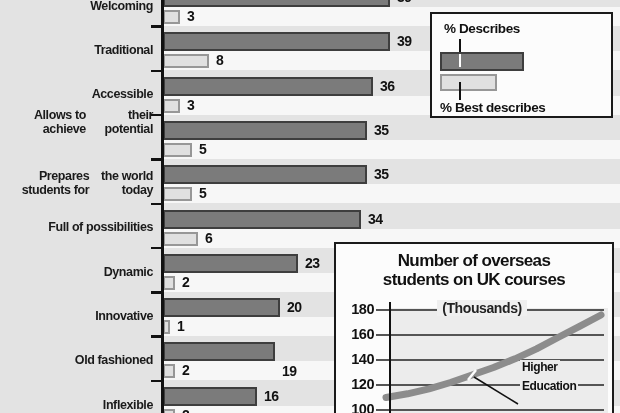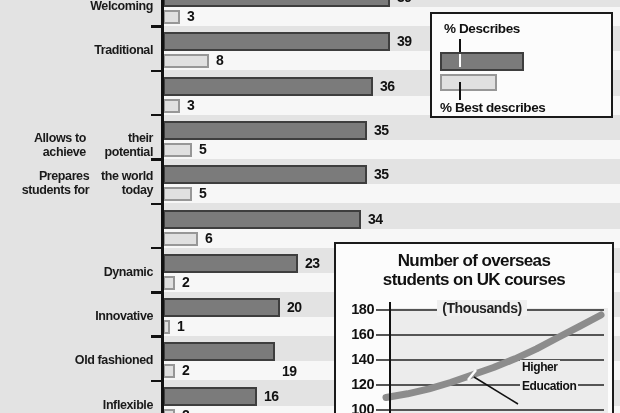--- a/index.html
+++ b/index.html
@@ -48,27 +48,30 @@
       <div class="abs tick" style="left: 151px; top: 25.3px; width: 13px; height: 2.5px;"></div>
       <div class="abs cat-label" style="left: 0px; top: 29.3px; width: 153px; height: 42px;">
         <span>Traditional</span>
       </div>
       <div class="abs strip" style="left: 161px; top: 95.6px; width: 459px; height: 19px;"></div>
       <div class="abs bar-dark" style="left: 163px; top: 76.6px; width: 210px; height: 19px;"></div>
       <div class="abs val" style="left: 380px; top: 76.6px; height: 19px; line-height: 19px;">36</div>
       <div class="abs bar-light" style="left: 163px; top: 98.6px; width: 17px; height: 14px;"></div>
       <div class="abs val" style="left: 187px; top: 96.6px; height: 16px; line-height: 16px;">3</div>
       <div class="abs tick" style="left: 151px; top: 69.6px; width: 13px; height: 2.5px;"></div>
+      <div class="abs cat-label" style="left: 0px; top: 73.6px; width: 153px; height: 42px;">
+        <span>Accessible</span>
+      </div>
       <div class="abs strip" style="left: 161px; top: 139.9px; width: 459px; height: 19px;"></div>
       <div class="abs bar-dark" style="left: 163px; top: 120.9px; width: 204px; height: 19px;"></div>
       <div class="abs val" style="left: 374px; top: 120.9px; height: 19px; line-height: 19px;">35</div>
       <div class="abs bar-light" style="left: 163px; top: 142.9px; width: 29px; height: 14px;"></div>
       <div class="abs val" style="left: 199px; top: 140.9px; height: 16px; line-height: 16px;">5</div>
       <div class="abs tick" style="left: 151px; top: 113.9px; width: 13px; height: 2.5px;"></div>
-      <div class="abs cat-label" style="left: 0px; top: 124px; width: 153px; height: 42px; justify-content: flex-end;">
+      <div class="abs cat-label" style="left: 0px; top: 101px; width: 153px; height: 42px; justify-content: flex-end;">
         <span>Allows to achieve</span>
         <br>
         <span>their potential</span>
       </div>
       <div class="abs strip" style="left: 161px; top: 184.2px; width: 459px; height: 19px;"></div>
       <div class="abs bar-dark" style="left: 163px; top: 165.2px; width: 204px; height: 19px;"></div>
       <div class="abs val" style="left: 374px; top: 165.2px; height: 19px; line-height: 19px;">35</div>
       <div class="abs bar-light" style="left: 163px; top: 187.2px; width: 29px; height: 14px;"></div>
       <div class="abs val" style="left: 199px; top: 185.2px; height: 16px; line-height: 16px;">5</div>
       <div class="abs tick" style="left: 151px; top: 158.2px; width: 13px; height: 2.5px;"></div>
@@ -76,20 +79,23 @@
         <span>Prepares students for</span>
         <br>
         <span>the world today</span>
       </div>
       <div class="abs strip" style="left: 161px; top: 228.5px; width: 459px; height: 19px;"></div>
       <div class="abs bar-dark" style="left: 163px; top: 209.5px; width: 198px; height: 19px;"></div>
       <div class="abs val" style="left: 368px; top: 209.5px; height: 19px; line-height: 19px;">34</div>
       <div class="abs bar-light" style="left: 163px; top: 231.5px; width: 35px; height: 14px;"></div>
       <div class="abs val" style="left: 205px; top: 229.5px; height: 16px; line-height: 16px;">6</div>
       <div class="abs tick" style="left: 151px; top: 202.5px; width: 13px; height: 2.5px;"></div>
+      <div class="abs cat-label" style="left: 0px; top: 206.5px; width: 153px; height: 42px;">
+        <span>Full of possibilities</span>
+      </div>
       <div class="abs strip" style="left: 161px; top: 272.8px; width: 459px; height: 19px;"></div>
       <div class="abs bar-dark" style="left: 163px; top: 253.8px; width: 135px; height: 19px;"></div>
       <div class="abs val" style="left: 305px; top: 253.8px; height: 19px; line-height: 19px;">23</div>
       <div class="abs bar-light" style="left: 163px; top: 275.8px; width: 12px; height: 14px;"></div>
       <div class="abs val" style="left: 182px; top: 273.8px; height: 16px; line-height: 16px;">2</div>
       <div class="abs tick" style="left: 151px; top: 246.8px; width: 13px; height: 2.5px;"></div>
       <div class="abs cat-label" style="left: 0px; top: 250.8px; width: 153px; height: 42px;">
         <span>Dynamic</span>
       </div>
       <div class="abs strip" style="left: 161px; top: 317.1px; width: 459px; height: 19px;"></div>

